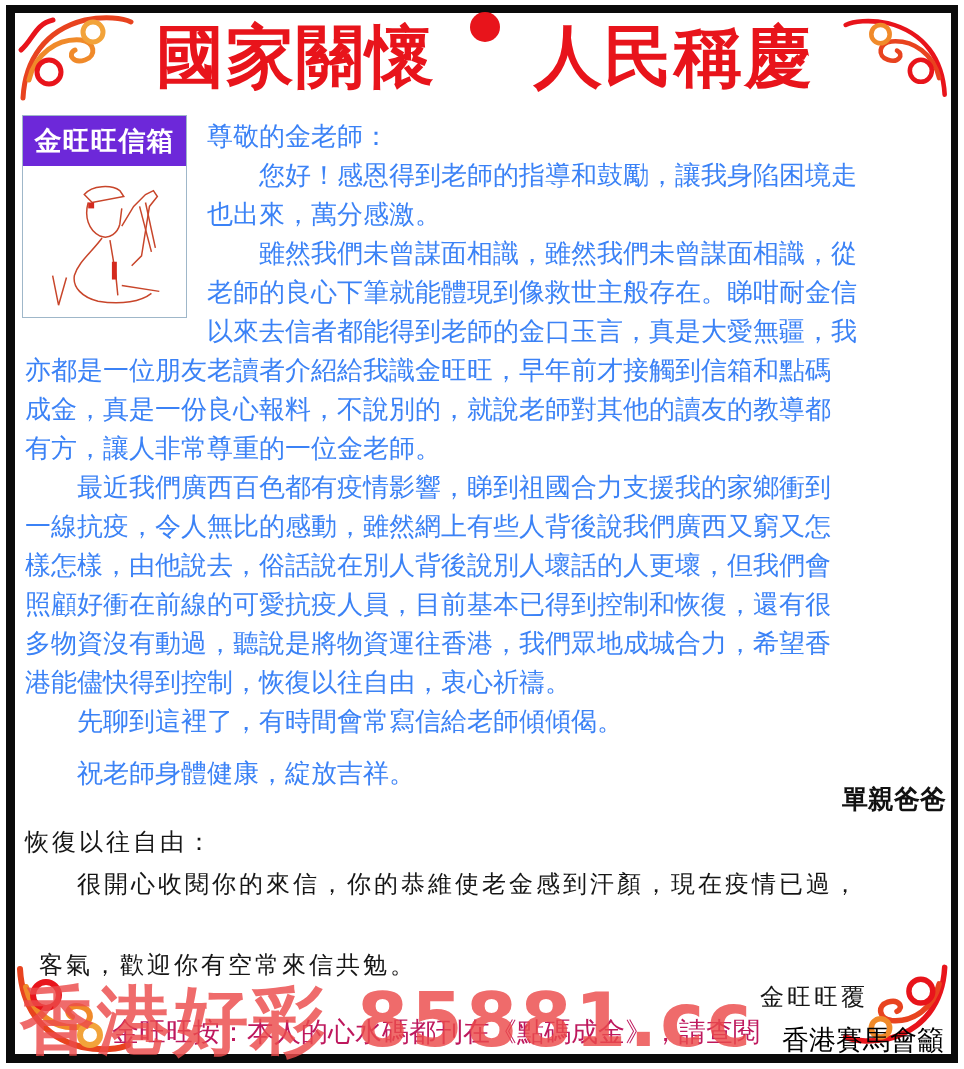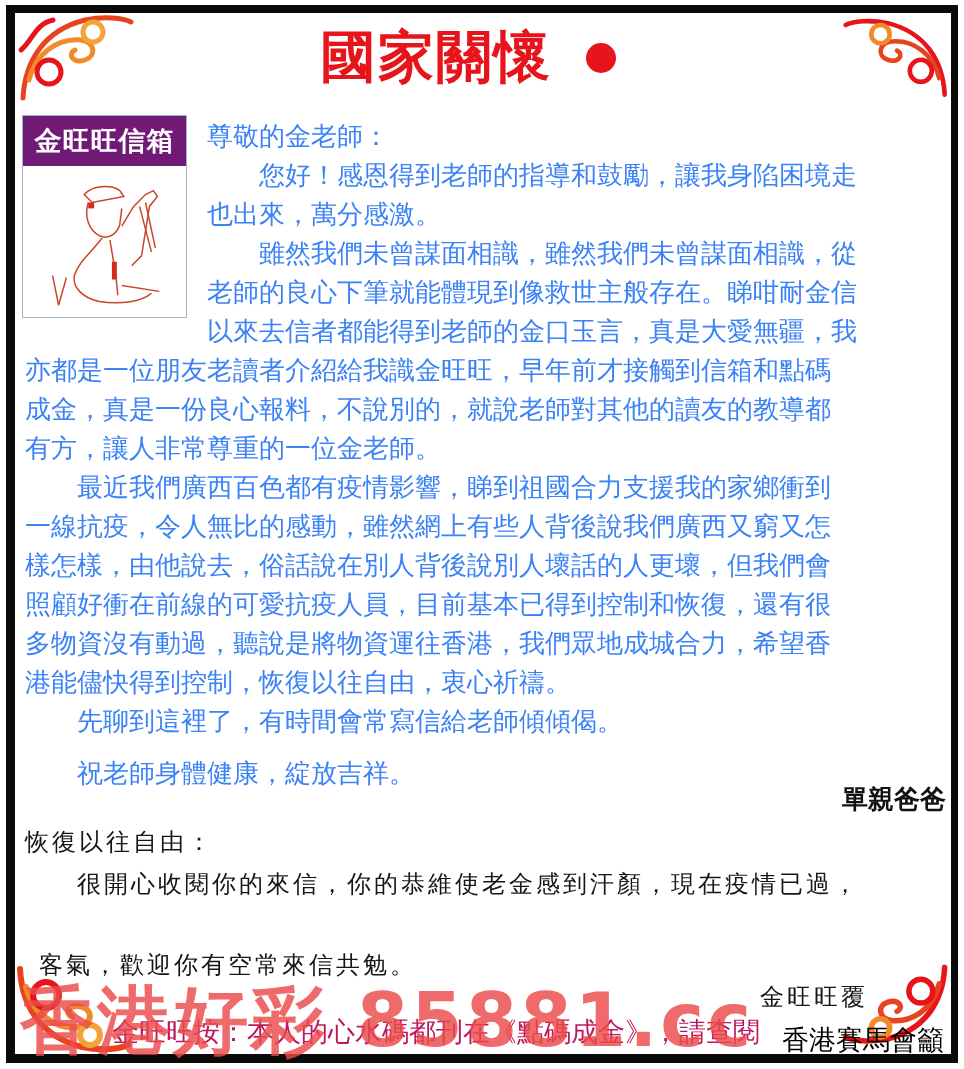--- a/index.html
+++ b/index.html
@@ -16,32 +16,32 @@
   
   .corner { position:absolute; width:120px; height:95px; }
   .corner svg { width:100%; height:100%; display:block; }
   .corner.tl { left:15px; top:10px; }
   .corner.tr { right:12px; top:10px; transform:scaleX(-1); width:110px; }
   .corner.bl { left:12px; bottom:12px; transform:scaleY(-1); width:120px; height:95px; }
   .corner.br { right:12px; bottom:12px; transform:scale(-1,-1); width:110px; height:105px; }
 
   .title {
     position:absolute; left:145px; top:12px; width:680px; height:92px;
-    display:flex; align-items:center; justify-content:center;
+    display:flex; align-items:flex-start; justify-content:center;
     color:#e8141b; font-family:"DejaVu Serif", serif; font-weight:bold;
-    font-size:56px; letter-spacing:2px; white-space:nowrap;
+    font-size:68px; letter-spacing:2px; white-space:nowrap;
   }
   .title .dot { display:inline-block; width:30px; height:30px; border-radius:50%; background:#e8141b; margin:0 34px; }
 
   .mailbox {
     position:absolute; left:22px; top:115px; width:165px; height:203px;
     border:1px solid #9fb7c9; background:#fff;
   }
   .mailbox .banner {
-    height:50px; background:#701a75; color:#fff; font-family:"DejaVu Sans", sans-serif;
+    height:50px; background:#6d28d9; color:#fff; font-family:"DejaVu Sans", sans-serif;
     font-weight:bold; font-size:27px; display:flex; align-items:center; justify-content:center; letter-spacing:1px;
   }
   .mailbox .sketch { width:100%; height:150px; }
 
   .text { position:absolute; font-size:26px; line-height:39px; color:#3b82f6; white-space:nowrap; }
   .letter p { white-space:nowrap; }
 
   .reply { font-family:"DejaVu Serif", serif; font-size:24px; letter-spacing:3px; color:#161616; }
 
   .signature { position:absolute; font-size:26px; font-weight:bold; }
@@ -100,20 +100,21 @@
     <path d="M14 70 C20 44 42 28 66 30 C80 32 82 46 70 50 C58 54 52 44 60 40" stroke="#e8431f"></path>
     <circle cx="34" cy="62" r="13" stroke="#e8141b"></circle>
     <circle cx="78" cy="22" r="10" stroke="#f08a2a"></circle>
   </g>
     </svg>
 </div>
 
 <div class="title">
   <span>國家關懷</span>
   <span class="dot"></span>
+  <span>人民稱慶</span>
 </div>
 
 <div class="mailbox">
   <div class="banner">金旺旺信箱</div>
   <svg class="sketch" viewBox="0 0 165 150">
     <g fill="none" stroke="#c8452a" stroke-width="1.5">
       <path d="M62 28 C70 18 90 18 98 24 L102 30 L70 36 Z"></path>
       <path d="M66 36 C62 50 66 64 78 70 C88 74 96 66 98 58 L100 42"></path>
       <path d="M80 72 C70 86 56 96 52 110 C50 122 60 132 76 136 C100 140 120 136 130 128"></path>
       <path d="M100 60 L112 40 L124 28 L132 24 L136 30 L128 40 L120 90 L110 100"></path>

